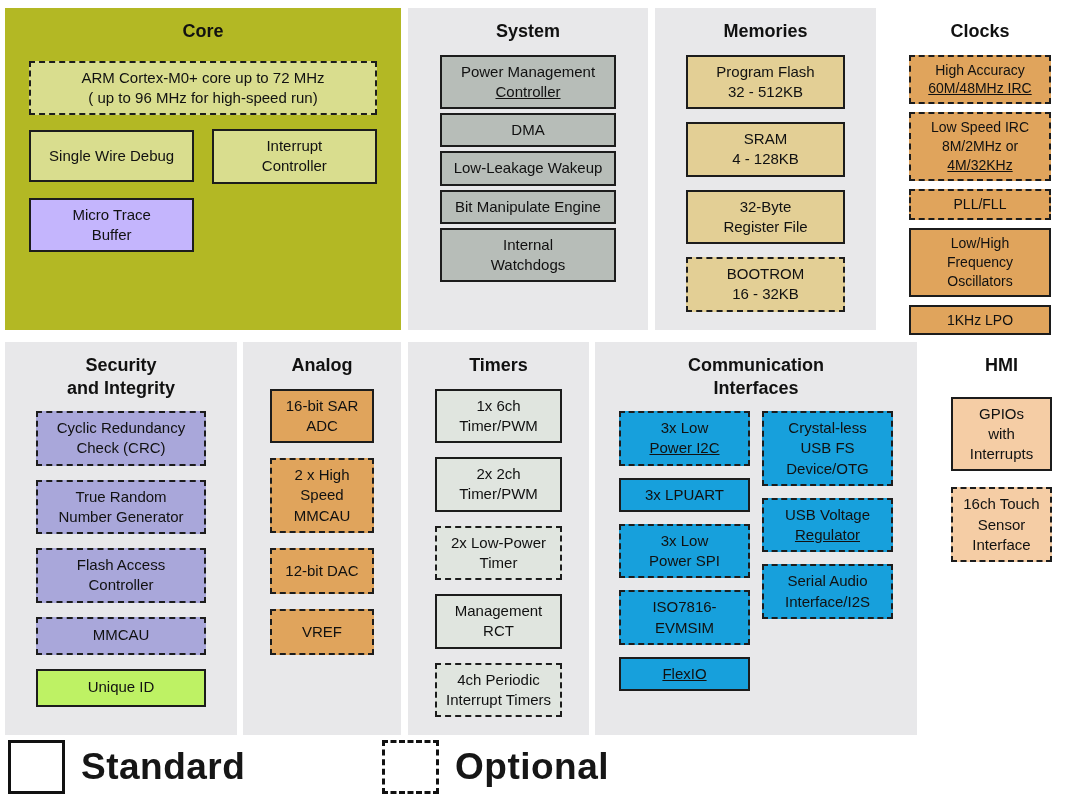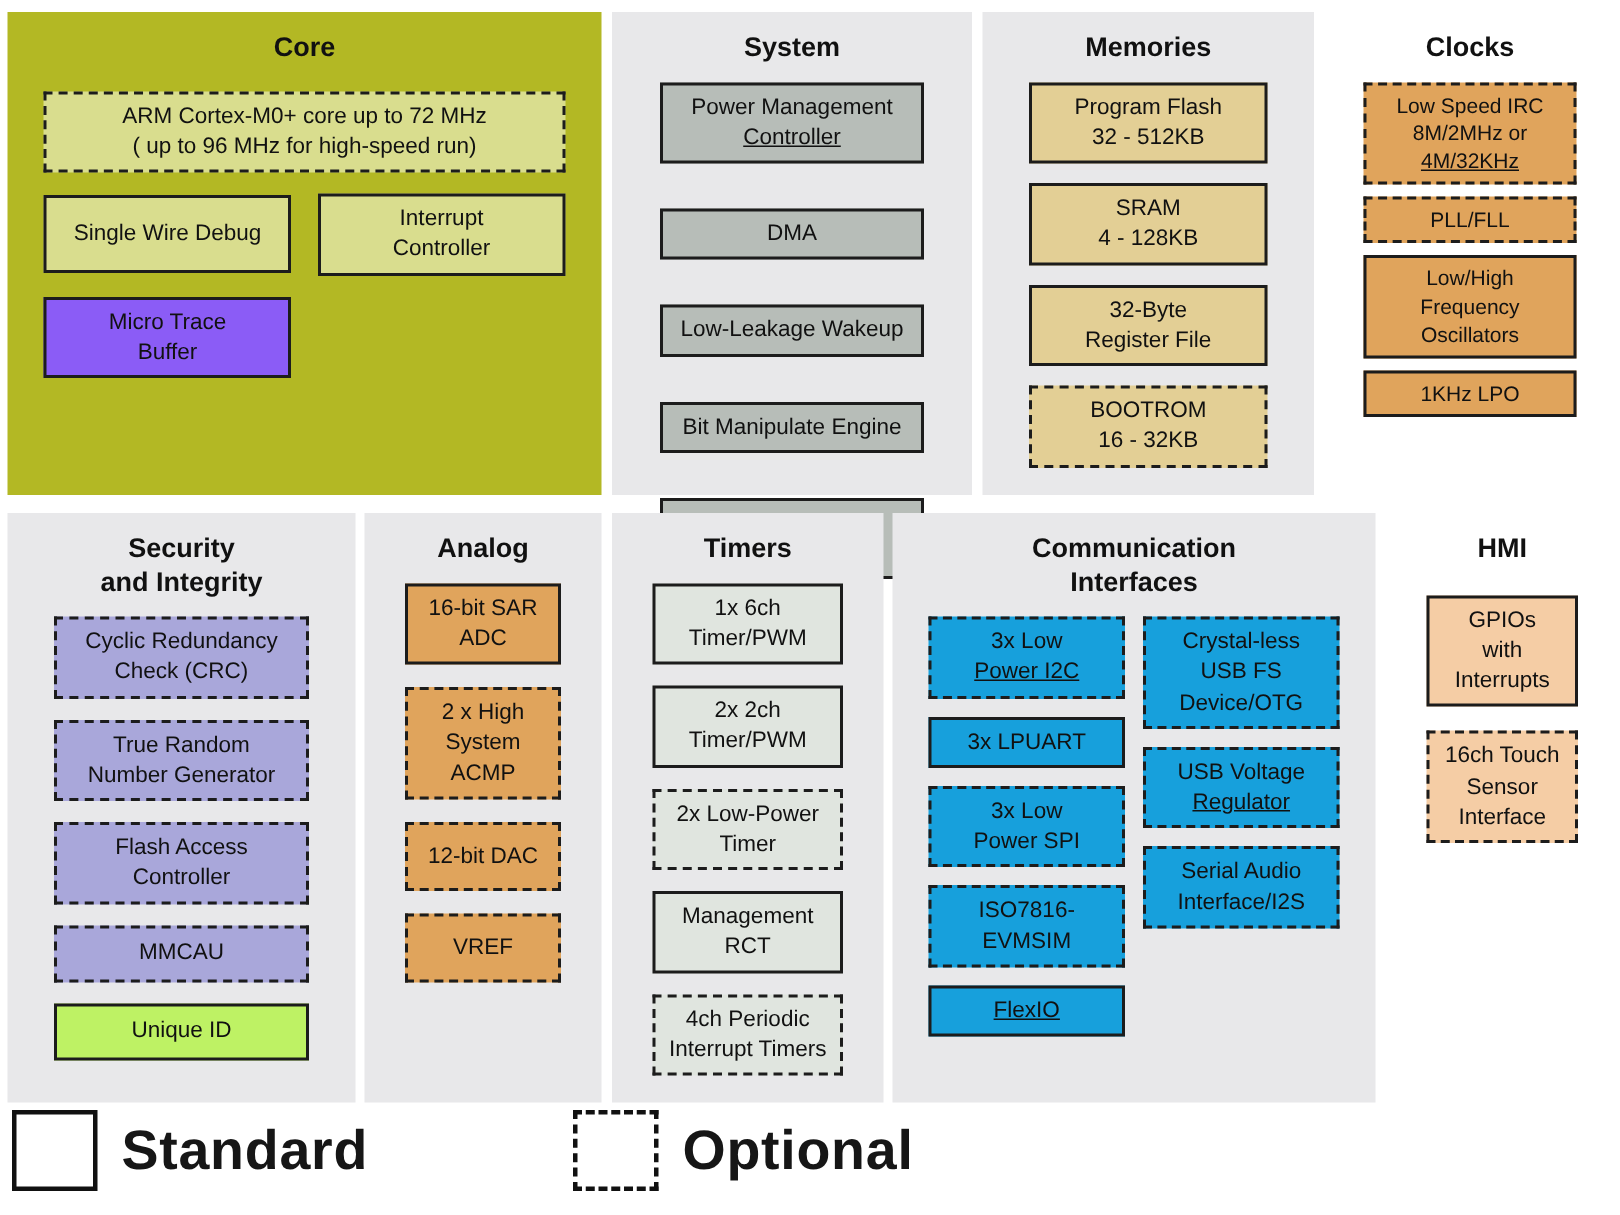--- a/index.html
+++ b/index.html
@@ -30,21 +30,21 @@
   #timers   { left:408px; top:342px; width:181px; height:393px; }
   #comm     { left:595px; top:342px; width:322px; height:393px; }
   #hmi      { left:925px; top:342px; width:153px; height:393px; }
 
   
   #core .blocks { flex-direction:row; flex-wrap:wrap; justify-content:space-between; row-gap:14px; }
   #core .block { width:47.5%; min-height:52px; }
   #core .block:first-child { width:100%; min-height:54px; }
   #core .panel-title { margin-bottom:18px; }
 
-  #system .blocks { gap:30px; }
+  #system .blocks { gap:4px; }
   #memories .blocks { }
   #memories .block { min-height:50px; }
 
   #clocks .blocks { gap:8px; }
   #clocks .block { width:96%; font-size:14px; padding:4px 2px; }
 
   #security .blocks { gap:14px; }
   #security .block { min-height:38px; }
 
   #analog .blocks { gap:15px; }
@@ -82,21 +82,21 @@
           <span class="line">ARM Cortex-M0+ core up to 72 MHz</span>
           <span class="line">( up to 96 MHz for high-speed run)</span>
         </div>
         <div class="block solid" style="background: rgb(217, 221, 142);">
           <span class="line">Single Wire Debug</span>
         </div>
         <div class="block solid" style="background: rgb(217, 221, 142);">
           <span class="line">Interrupt</span>
           <span class="line">Controller</span>
         </div>
-        <div class="block solid" style="background: #8b5cf6;">
+        <div class="block solid" style="background: #c4b5fd;">
           <span class="line">Micro Trace</span>
           <span class="line">Buffer</span>
         </div>
       </div>
   </section>
 
   <section class="panel" id="system" style="background: rgb(232, 232, 234);">
     <h2 class="panel-title">System</h2>
     <div class="blocks">
         <div class="block solid" style="background: rgb(183, 189, 184);">
@@ -137,20 +137,24 @@
         <div class="block dashed" style="background: rgb(227, 207, 149);">
           <span class="line">BOOTROM</span>
           <span class="line">16 - 32KB</span>
         </div>
       </div>
   </section>
 
   <section class="panel" id="clocks" style="background: rgb(255, 255, 255);">
     <h2 class="panel-title">Clocks</h2>
     <div class="blocks">
+        <div class="block dashed" style="background: rgb(224, 164, 92);">
+          <span class="line">High Accuracy</span>
+          <span class="line u">60M/48MHz IRC</span>
+        </div>
         <div class="block dashed" style="background: rgb(224, 164, 92);">
           <span class="line">Low Speed IRC</span>
           <span class="line">8M/2MHz or</span>
           <span class="line u">4M/32KHz</span>
         </div>
         <div class="block dashed" style="background: rgb(224, 164, 92);">
           <span class="line">PLL/FLL</span>
         </div>
         <div class="block solid" style="background: rgb(224, 164, 92);">
           <span class="line">Low/High</span>
@@ -190,21 +194,21 @@
 
   <section class="panel" id="analog" style="background: rgb(232, 232, 234);">
     <h2 class="panel-title">Analog</h2>
     <div class="blocks">
         <div class="block solid" style="background: rgb(224, 164, 92);">
           <span class="line">16-bit SAR</span>
           <span class="line">ADC</span>
         </div>
         <div class="block dashed" style="background: rgb(224, 164, 92);">
           <span class="line">2 x High</span>
-          <span class="line">System ACMP</span>
+          <span class="line">Speed MMCAU</span>
         </div>
         <div class="block dashed" style="background: rgb(224, 164, 92);">
           <span class="line">12-bit DAC</span>
         </div>
         <div class="block dashed" style="background: rgb(224, 164, 92);">
           <span class="line">VREF</span>
         </div>
       </div>
   </section>
 

